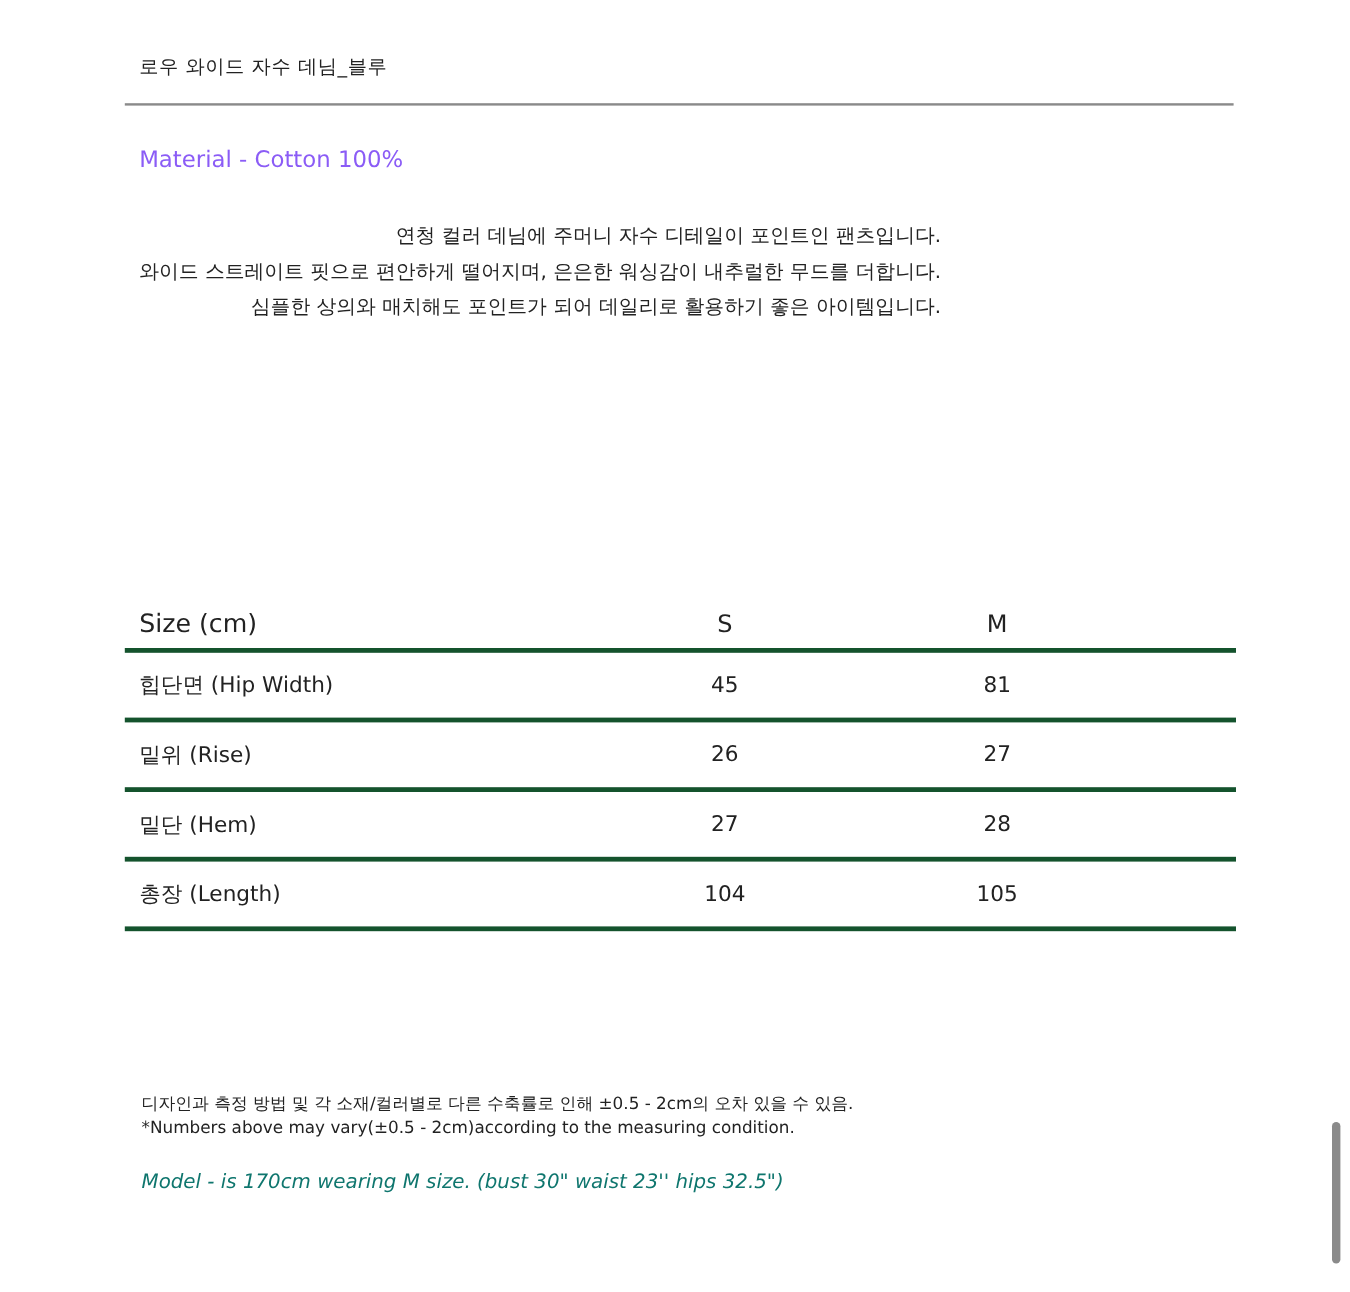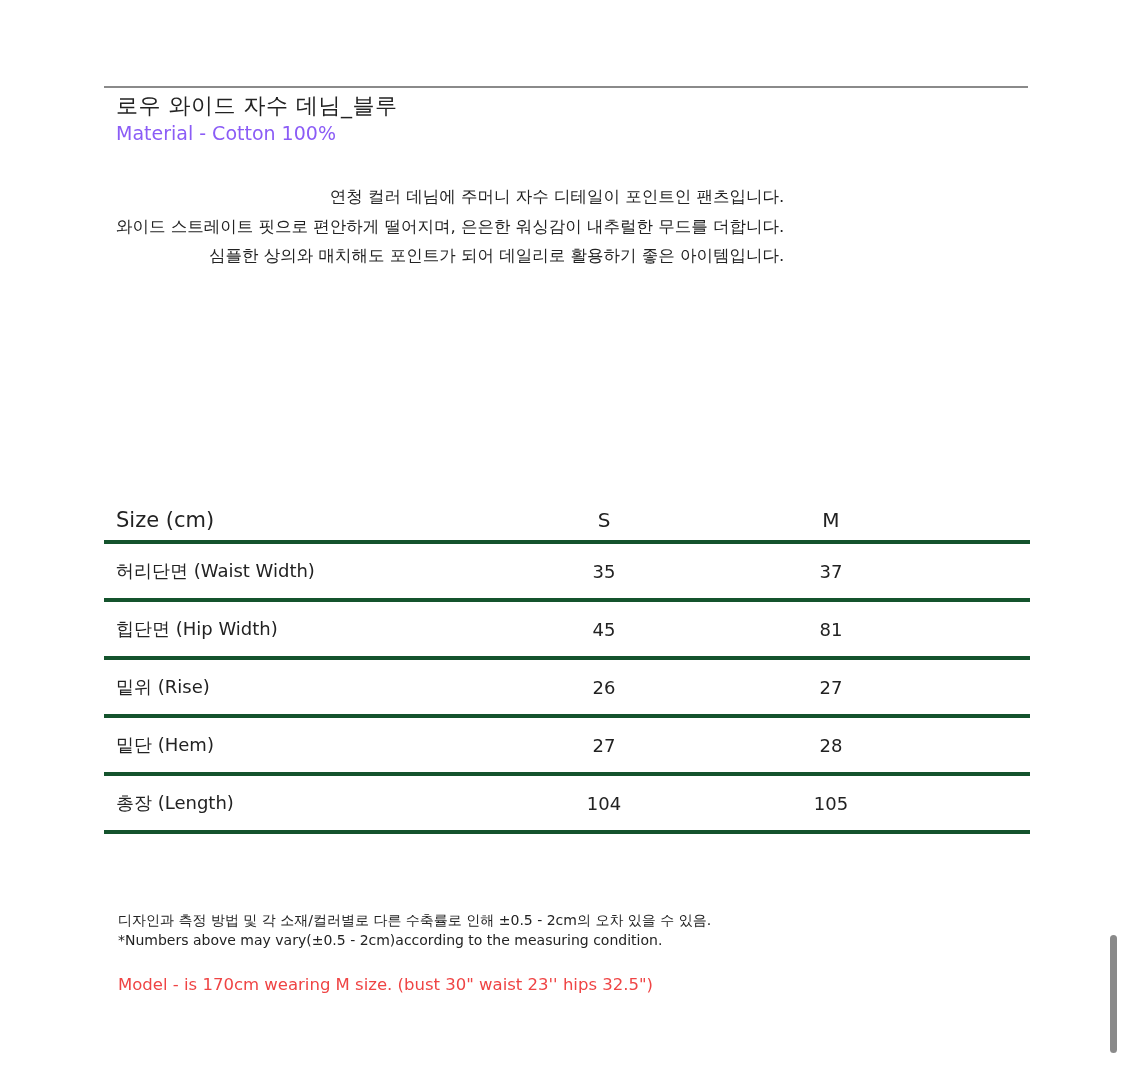--- a/index.html
+++ b/index.html
@@ -13,24 +13,23 @@
     }
     .page {
       position: relative;
       width: 1125px;
       height: 1077px;
     }
     .title {
       position: absolute;
       left: 116px;
       top: 46px;
-      font-size: 22px;
+      font-size: 16px;
       color: #222;
       letter-spacing: 0.5px;
-      margin-top: 45px;
     }
     .title-rule {
       position: absolute;
       left: 104px;
       top: 86px;
       width: 924px;
       height: 2px;
       background: #8a8a8a;
     }
     .material {
@@ -86,21 +85,22 @@
       top: 910px;
       font-size: 14px;
       line-height: 20px;
       color: #222;
     }
     .model {
       position: absolute;
       left: 118px;
       top: 975px;
       font-size: 16.5px;
-      color: #ef4444;
+      color: #0f766e;
+      font-style: italic;
     }
     .scrollbar-thumb {
       position: absolute;
       left: 1110px;
       top: 935px;
       width: 7px;
       height: 118px;
       border-radius: 4px;
       background: #8a8a8a;
     }
@@ -121,25 +121,20 @@
     <div>심플한 상의와 매치해도 포인트가 되어 데일리로 활용하기 좋은 아이템입니다.</div>
   </div>
 
   <div class="size-table">
     <div class="row header">
       <span class="cell label">Size (cm)</span>
       <span class="cell s">S</span>
       <span class="cell m">M</span>
     </div>
     <div class="row">
-      <span class="cell label">허리단면 (Waist Width)</span>
-      <span class="cell s">35</span>
-      <span class="cell m">37</span>
-    </div>
-    <div class="row">
       <span class="cell label">힙단면 (Hip Width)</span>
       <span class="cell s">45</span>
       <span class="cell m">81</span>
     </div>
     <div class="row">
       <span class="cell label">밑위 (Rise)</span>
       <span class="cell s">26</span>
       <span class="cell m">27</span>
     </div>
     <div class="row">

